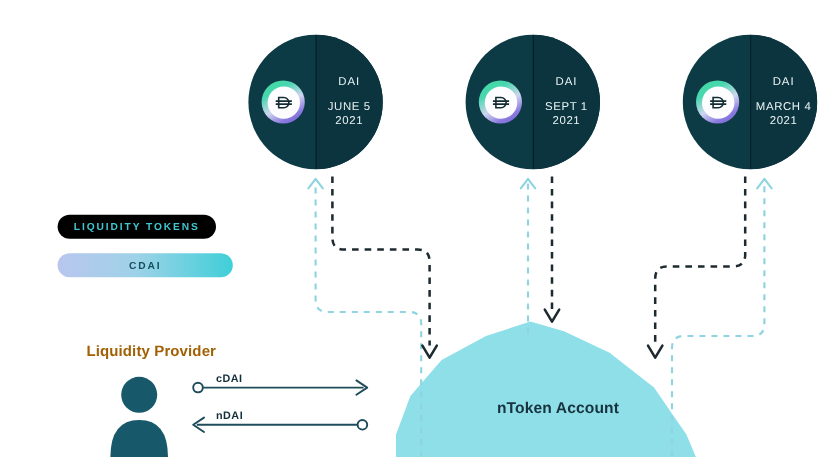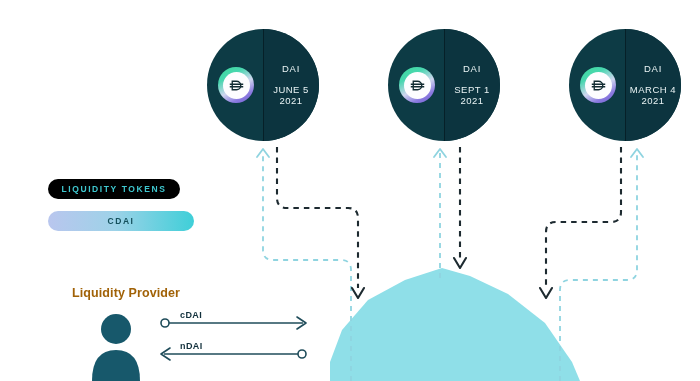--- a/index.html
+++ b/index.html
@@ -264,14 +264,15 @@
   </div>
   <div class="legend-pill" id="legend-cdai">
     <span>CDAI</span>
   </div>
 
   <div id="liquidity-provider-label">Liquidity Provider</div>
 
   <div class="flow-label" id="label-cdai">cDAI</div>
   <div class="flow-label" id="label-ndai">nDAI</div>
 
+  <div id="ntoken-label">nToken Account</div>
 
 </div>
 
 </body></html>

